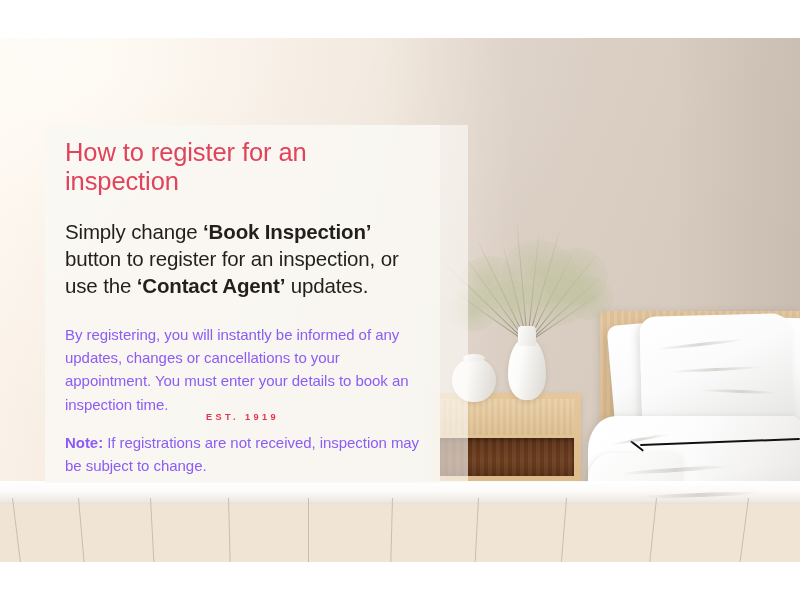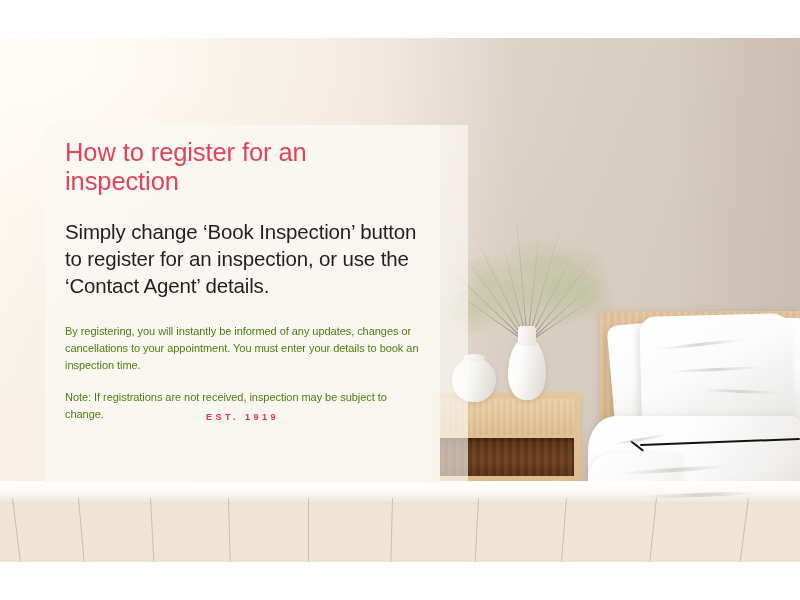--- a/index.html
+++ b/index.html
@@ -310,33 +310,33 @@
 
   .lede {
     margin: 0;
     padding-top: 21px;
     font-size: 20.5px;
     font-weight: 400;
     line-height: 1.32;
     letter-spacing: -0.15px;
     color: #221f1d;
   }
-  .lede b { font-weight: 400; text-align: center; }
+  .lede b { font-weight: 700; text-align: center; }
 
   .body-copy {
     margin: 0;
     padding-top: 24px;
-    font-size: 11px;
+    font-size: 15px;
     font-weight: 400;
     line-height: 1.55;
     letter-spacing: -0.05px;
-    color: #4d7c0f;
+    color: #8b5cf6;
   }
   .body-copy + .body-copy { padding-top: 15px; }
-  .body-copy b { font-weight: 400; }
+  .body-copy b { font-weight: 700; }
 
   
   .logo {
     position: absolute;
     left: 0;
     top: 279px;
     width: 395px;
     text-align: center;
   }
   .logo-word {
@@ -437,21 +437,21 @@
         <div class="plank" style="left: 748px; transform: rotate(7.5deg);"></div>
       </div>
 
     <div class="panel-ghost"></div>
 
     <div class="panel">
       <div class="panel-inner">
 
         <h1 class="headline">How to register for an inspection</h1>
 
-        <p class="lede"><span>Simply change </span><b>‘Book Inspection’</b><span> button to register for an inspection, or use the </span><b>‘Contact Agent’</b><span> details.</span></p>
+        <p class="lede"><span>Simply change </span><b>‘Book Inspection’</b><span> button to register for an inspection, or use the </span><b>‘Contact Agent’</b><span> updates.</span></p>
 
         <p class="body-copy">By registering, you will instantly be informed of any updates, changes or cancellations to your appointment. You must enter your details to book an inspection time.</p>
 
         <p class="body-copy"><b>Note:</b><span> If registrations are not received, inspection may be subject to change.</span></p>
 
       </div>
 
       <div class="logo">
         <div class="logo-est">EST. 1919</div>
       </div>

